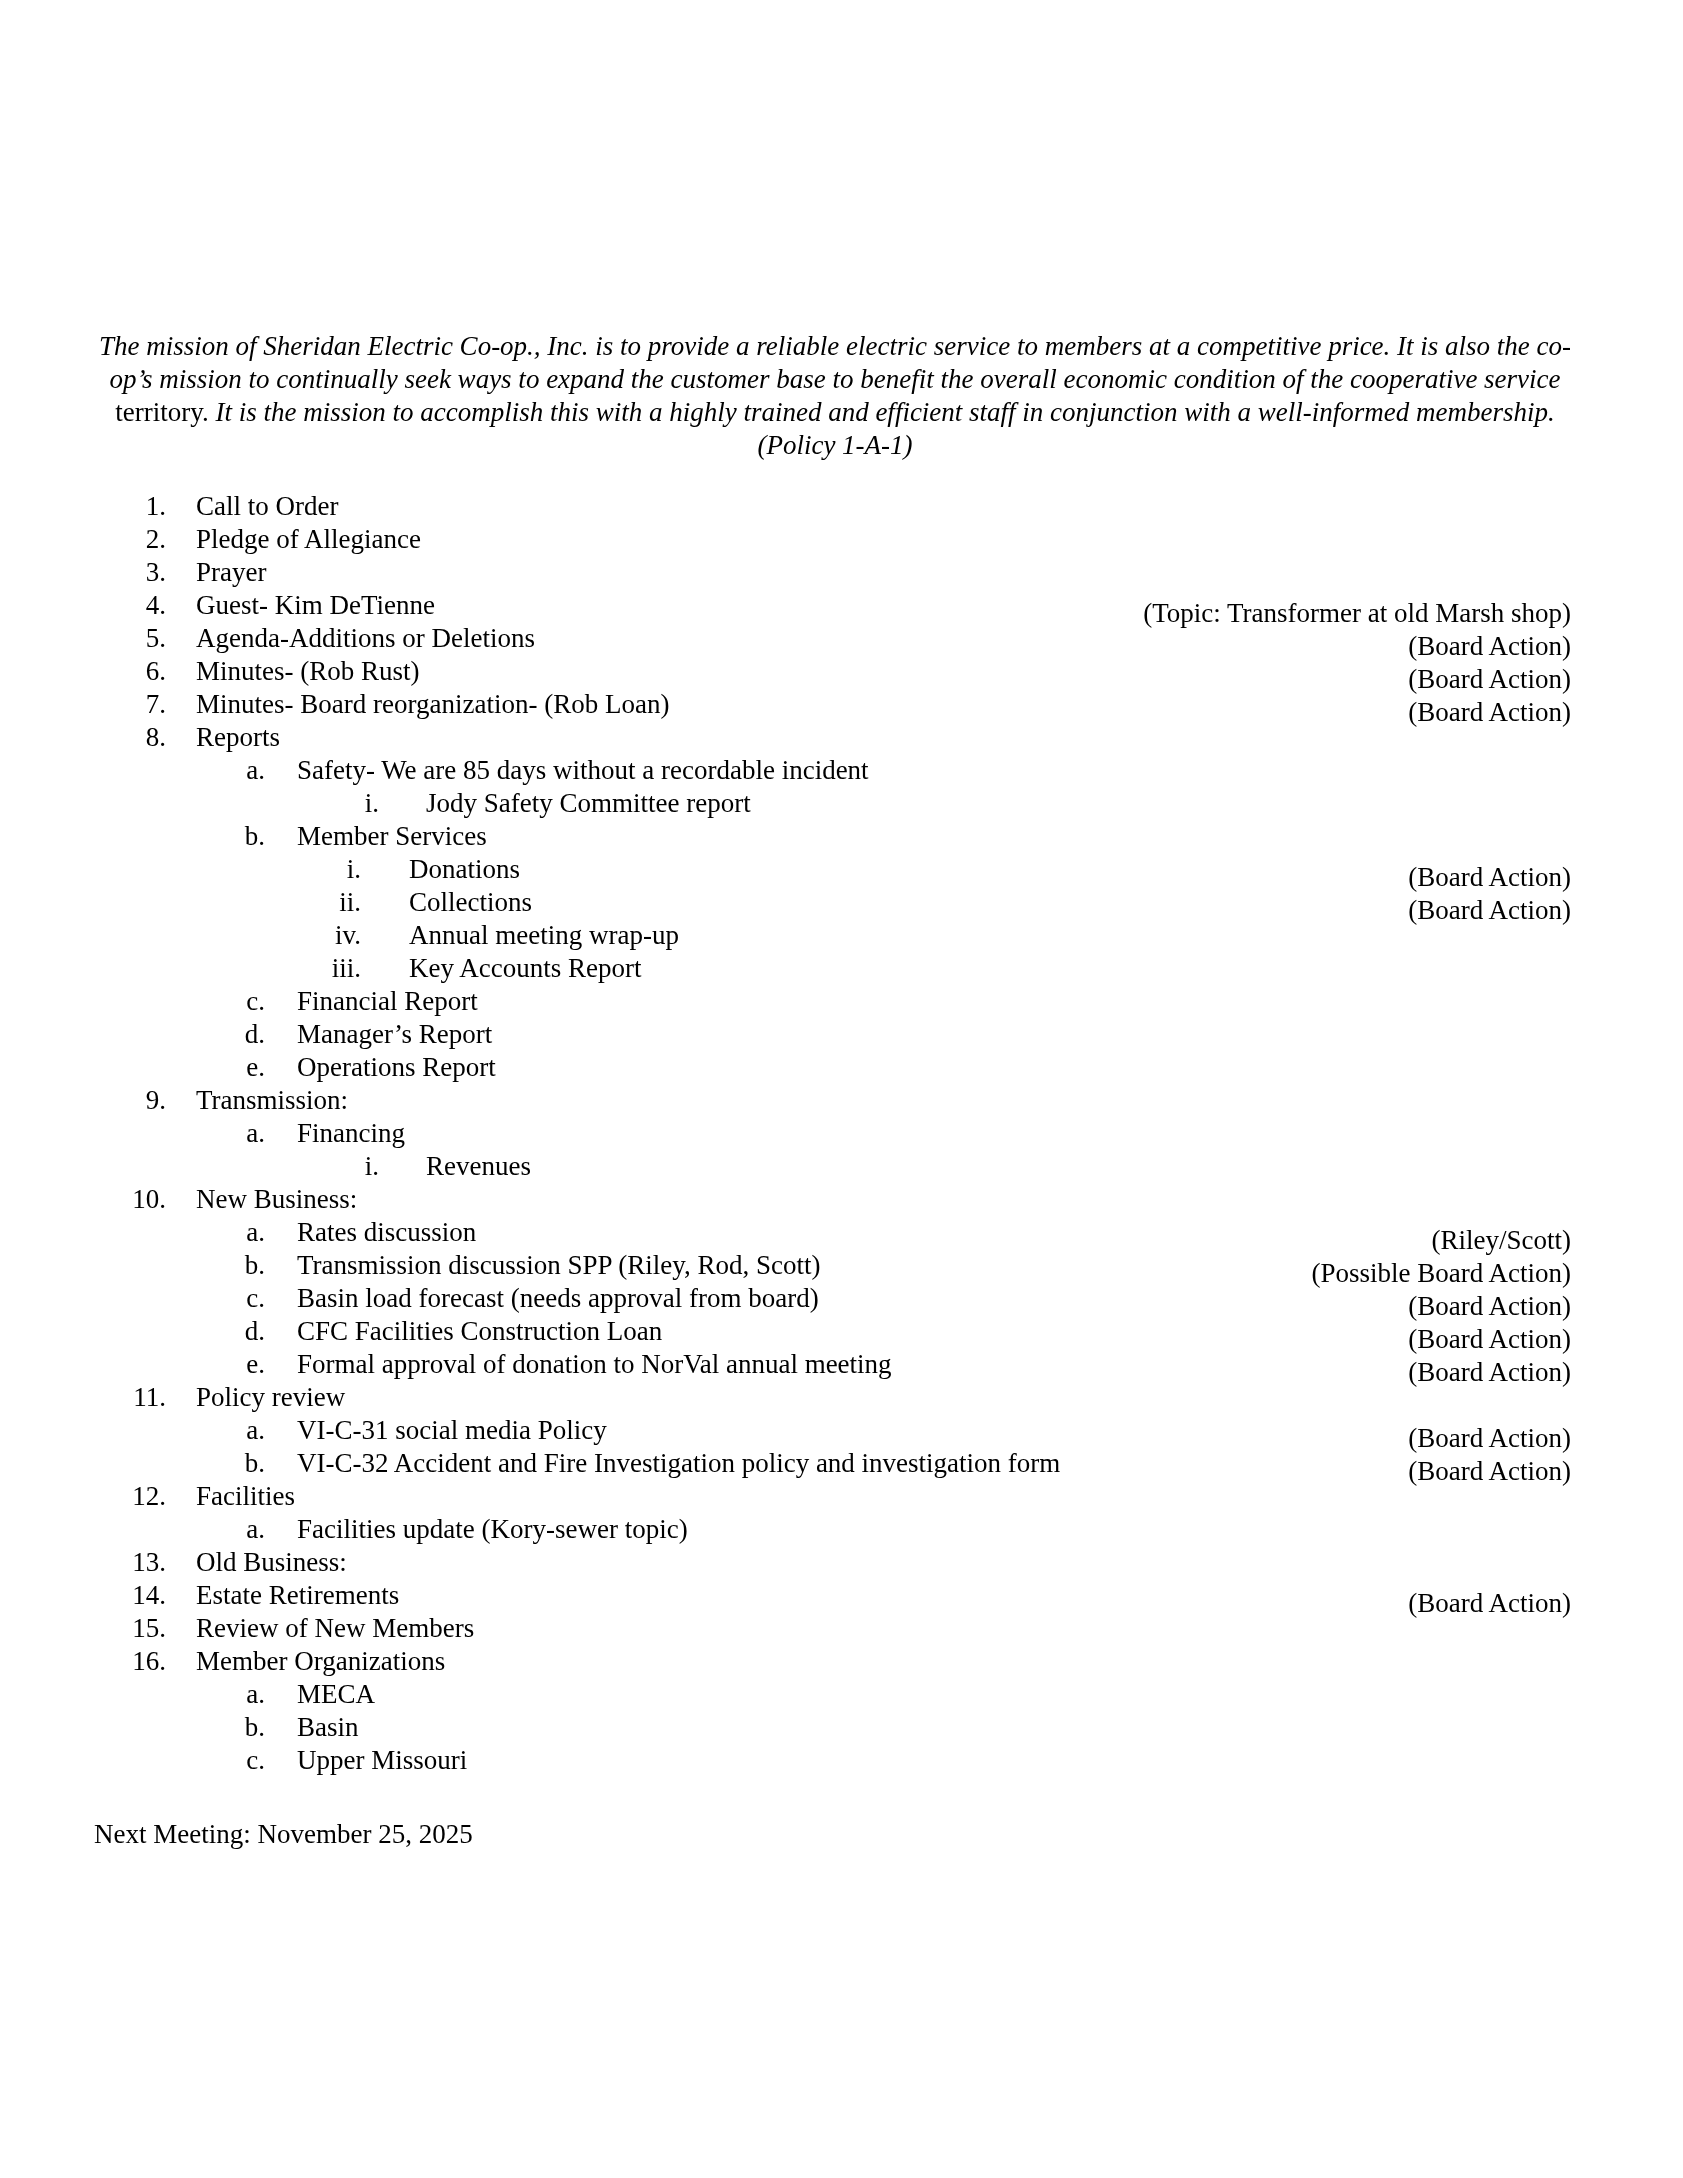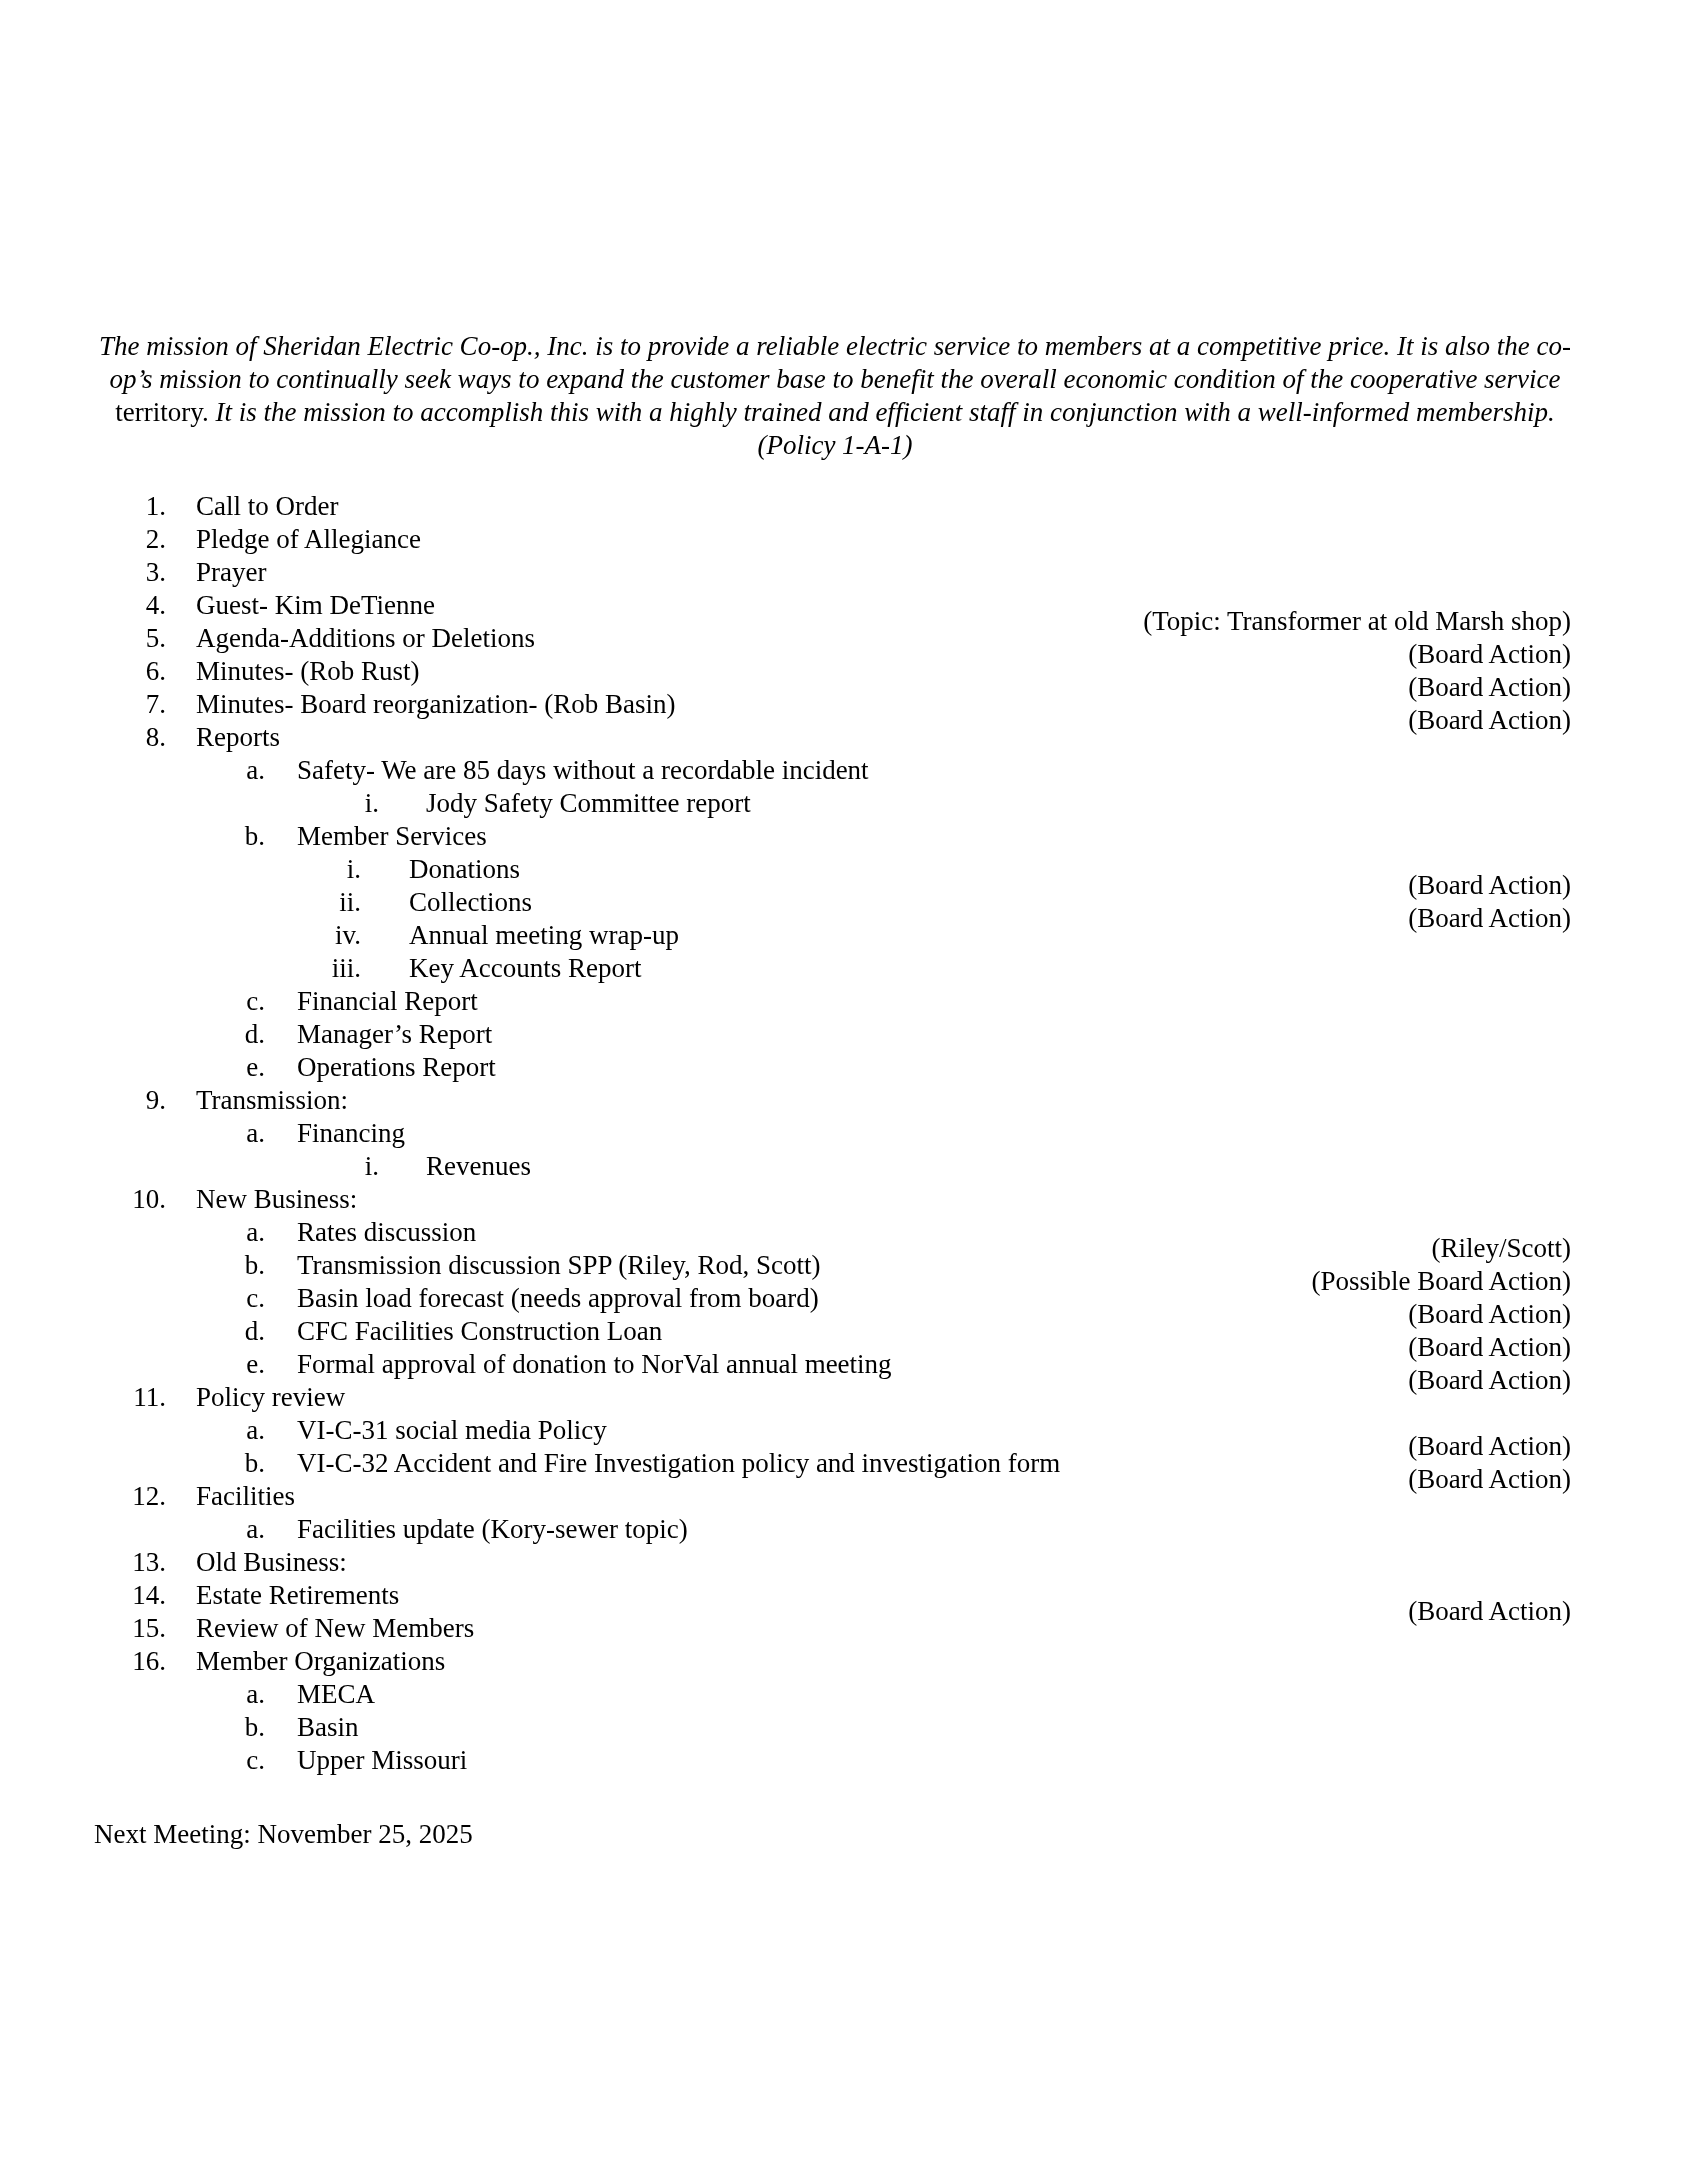--- a/index.html
+++ b/index.html
@@ -56,21 +56,21 @@
     text-align: right;
     white-space: nowrap;
   }
   .text {
     position: absolute;
     top: 0;
     white-space: nowrap;
   }
   .right-note {
     position: absolute;
-    top: 16px;
+    top: 8px;
     right: 112px;
     text-align: center;
     white-space: nowrap;
   }
   .l1  .marker { left:  94px; width:  72px; }
   .l1  .text   { left: 196px; }
   .l2  .marker { left: 178px; width:  87px; }
   .l2  .text   { left: 297px; }
   .l3a .marker { left: 277px; width: 102px; }
   .l3a .text   { left: 426px; }
@@ -115,21 +115,21 @@
         <span class="text">Agenda-Additions or Deletions</span>
         <span class="right-note">(Board Action)</span>
       </div>
       <div class="row l1">
         <span class="marker">6.</span>
         <span class="text">Minutes- (Rob Rust)</span>
         <span class="right-note">(Board Action)</span>
       </div>
       <div class="row l1">
         <span class="marker">7.</span>
-        <span class="text">Minutes- Board reorganization- (Rob Basin)</span>
+        <span class="text">Minutes- Board reorganization- (Rob Loan)</span>
         <span class="right-note">(Board Action)</span>
       </div>
       <div class="row l1">
         <span class="marker">8.</span>
         <span class="text">Reports</span>
       </div>
       <div class="row l2">
         <span class="marker">a.</span>
         <span class="text">Safety- We are 85 days without a recordable incident</span>
       </div>

